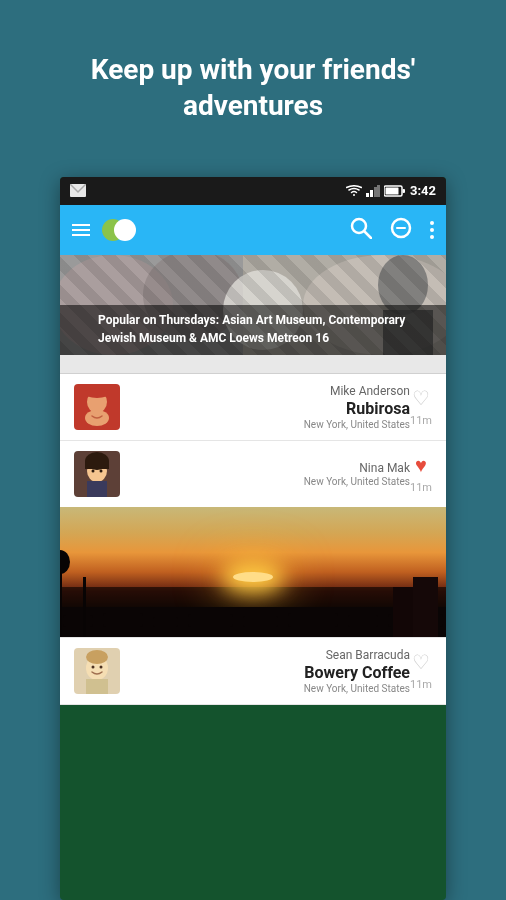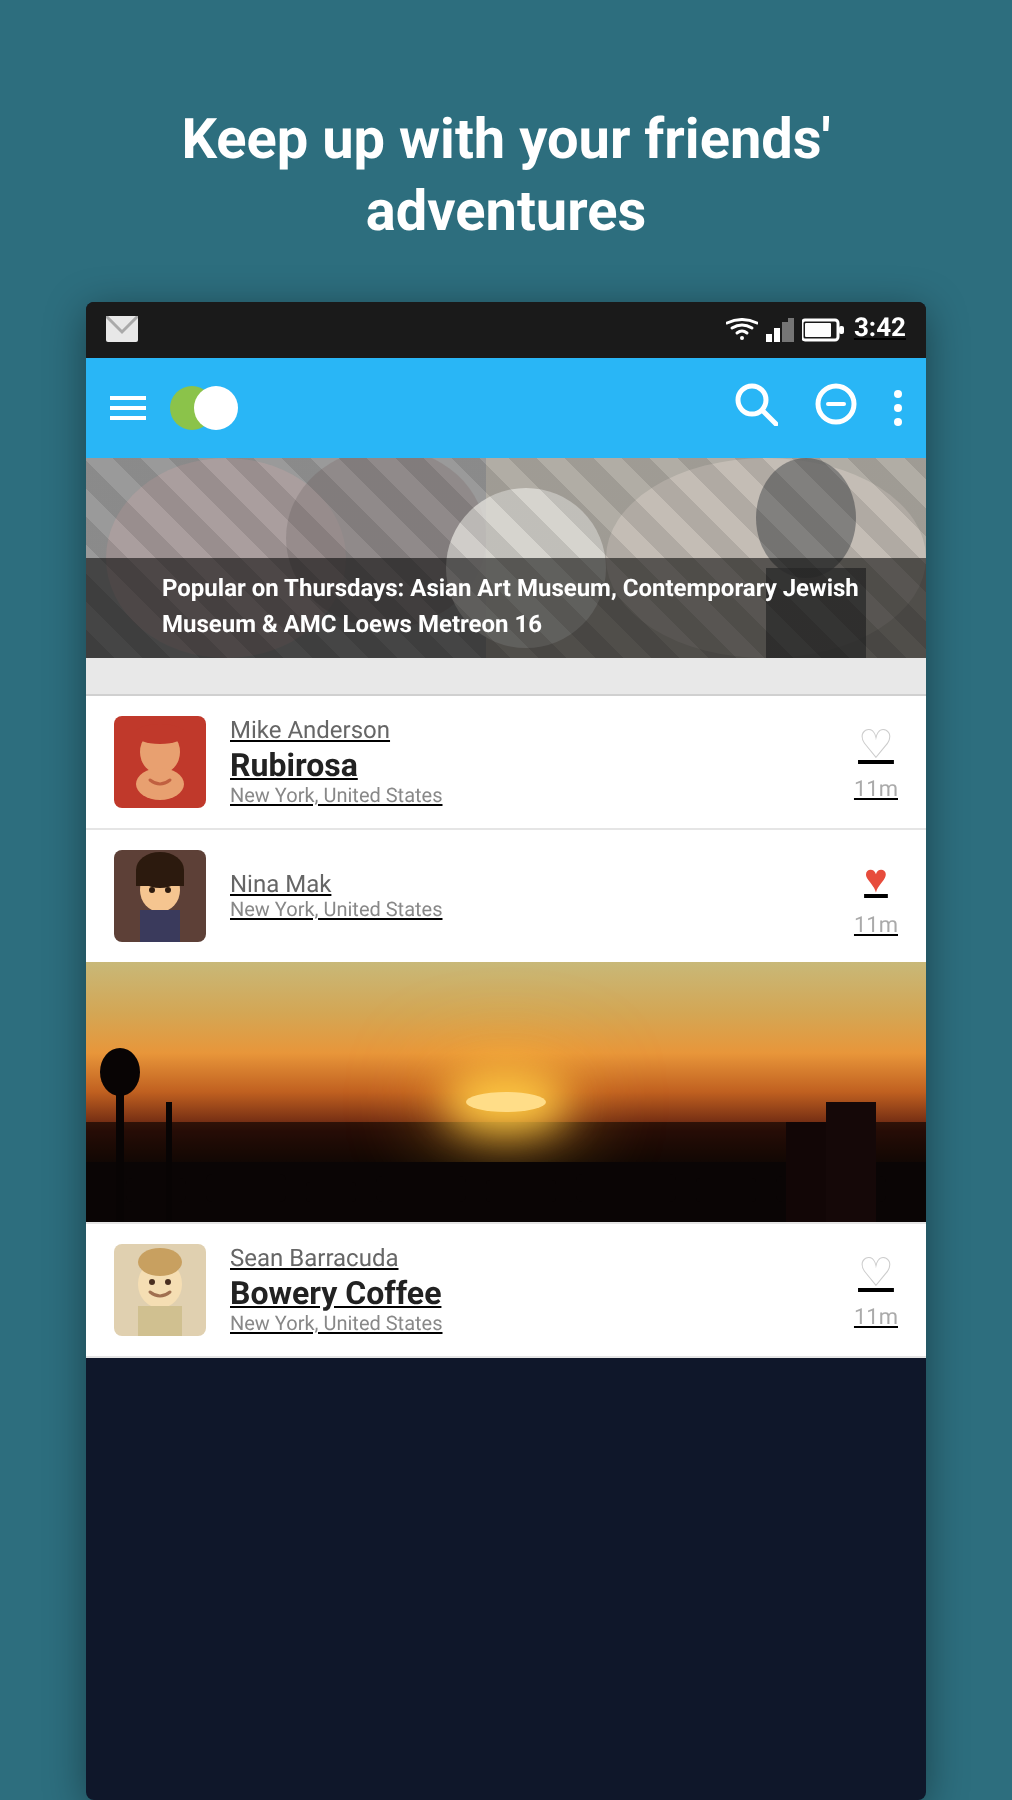--- a/index.html
+++ b/index.html
@@ -18,27 +18,26 @@
     .header-text {
       color: white;
       font-size: 28px;
       font-weight: bold;
       text-align: center;
       padding: 28px 40px 24px;
       line-height: 1.3;
     }
 
     .phone-frame {
-      width: 420px;
-      background: #0f172a;
+      width: 386px;
+      background: #14532d;
       border-radius: 4px;
       overflow: hidden;
       box-shadow: 0 4px 20px rgba(0,0,0,0.4);
       flex: 1;
-      text-decoration: underline;
     }
 
     
     .status-bar {
       background: #1a1a1a;
       height: 28px;
       display: flex;
       align-items: center;
       justify-content: space-between;
       padding: 0 10px;
@@ -133,22 +132,23 @@
       color: #333;
       font-weight: 500;
     }
 
     
     .activity-item {
       background: white;
       padding: 10px 14px;
       display: flex;
       align-items: center;
-      gap: 12px;
+      gap: 0;
       border-bottom: 1px solid #e5e5e5;
+      text-align: right;
     }
 
     .avatar {
       width: 46px;
       height: 46px;
       border-radius: 4px;
       overflow: hidden;
       flex-shrink: 0;
     }
 
@@ -268,21 +268,21 @@
           rgba(0,0,0,0.1) 0px,
           rgba(0,0,0,0.1) 10px,
           transparent 10px,
           transparent 20px
         );
     }
   </style>
 </head>
 <body>
 
-<div style="width:506px; padding: 24px 40px 2px; text-align:center;">
+<div style="width:506px; padding: 24px 40px 28px; text-align:center;">
   <h1 class="header-text">Keep up with your friends' adventures</h1>
 </div>
 
 <div class="phone-frame">
 
   <div class="status-bar">
     <div class="status-bar-left">
 
       <svg width="16" height="13" viewBox="0 0 16 13">
         <rect width="16" height="13" rx="1" fill="white" opacity="0.9"></rect>

